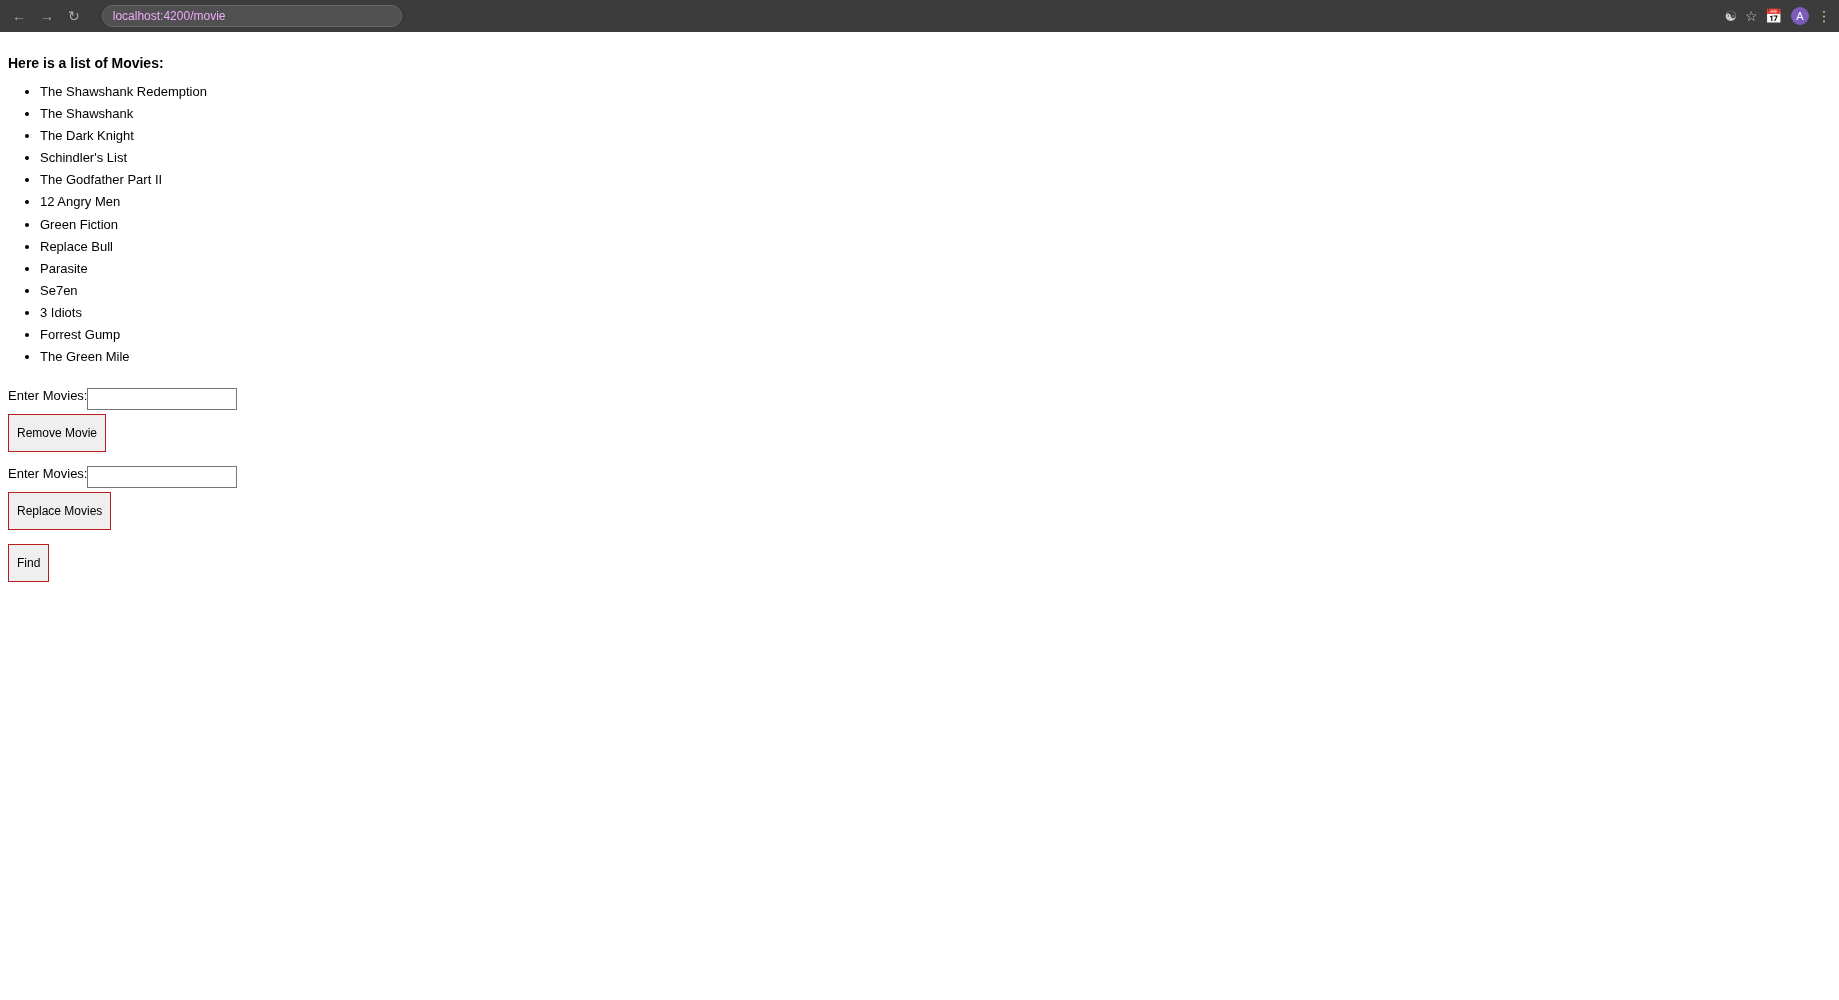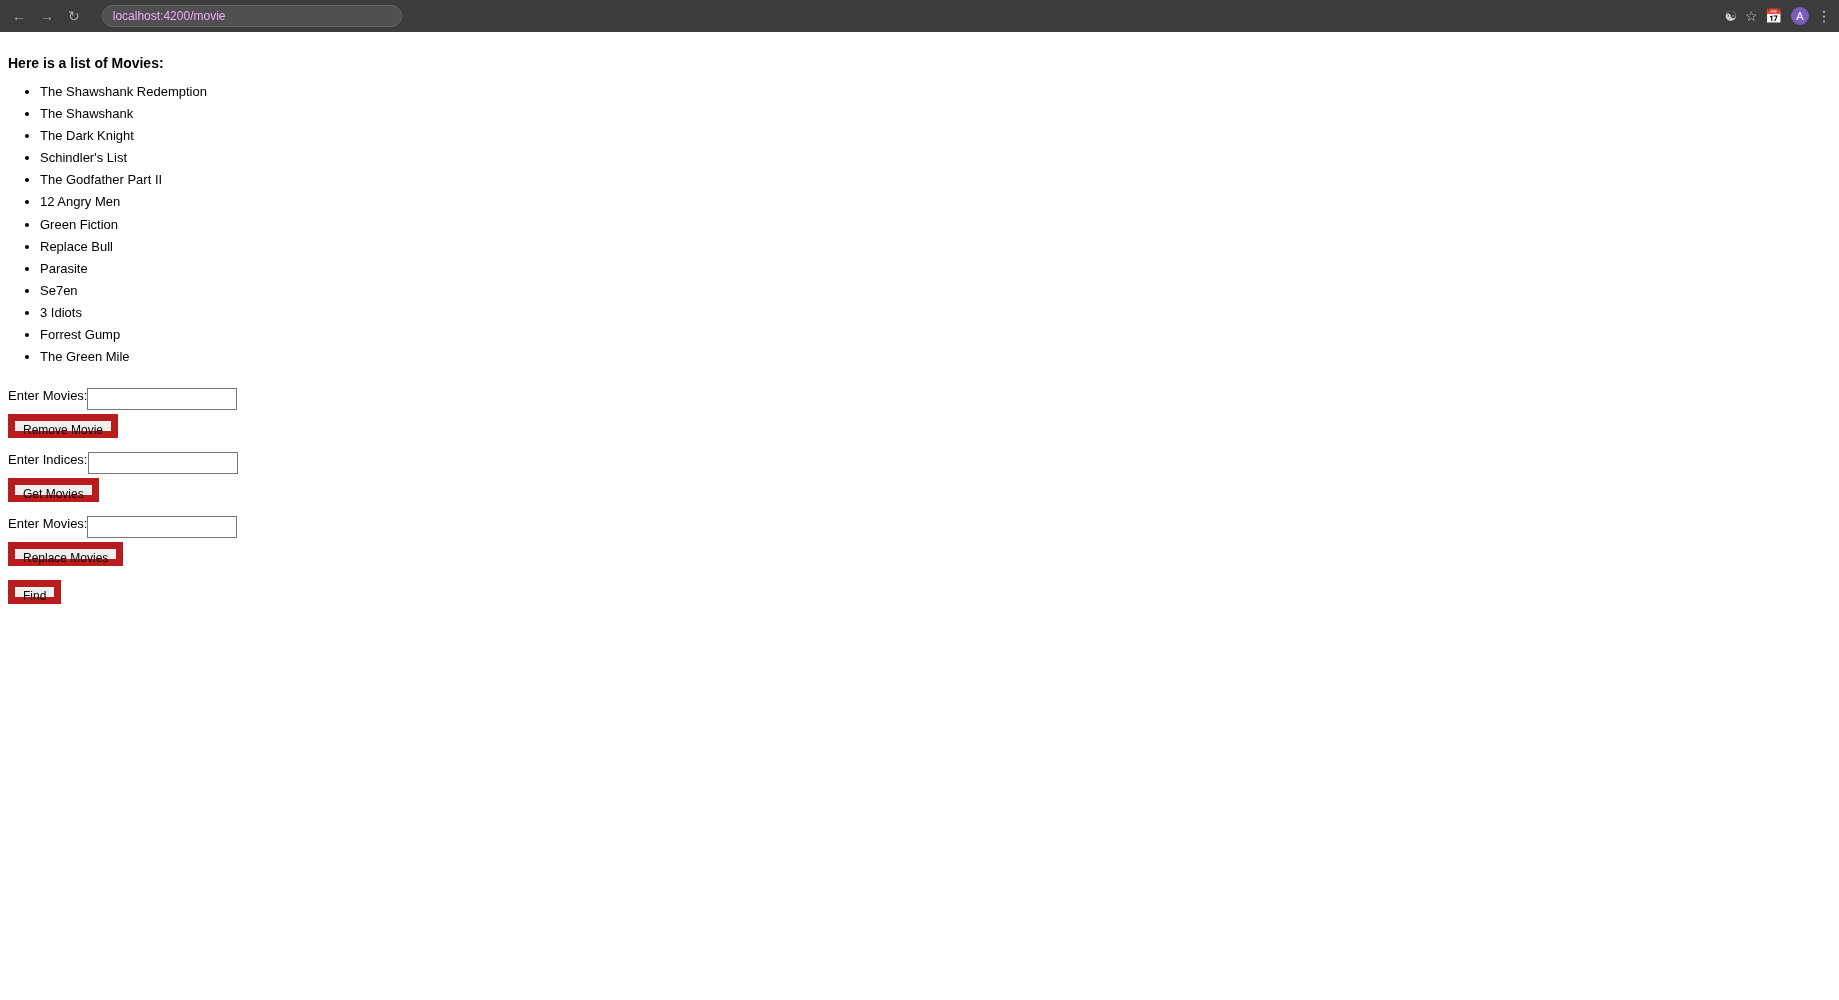--- a/index.html
+++ b/index.html
@@ -98,25 +98,25 @@
     .form-input {
       border: 1px solid #767676;
       padding: 2px 3px;
       font-size: 13px;
       width: 150px;
       height: 22px;
     }
 
     .form-button {
       background: #efefef;
-      border: 7px solid #b91c1c;
+      border: 1px solid #b91c1c;
       padding: 2px 8px;
       font-size: 12px;
       cursor: pointer;
-      height: 24px;
+      height: 38px;
     }
 
     .find-section {
       margin-top: 8px;
       text-decoration: underline;
     }
   </style>
 </head>
 <body>
 
@@ -157,27 +157,20 @@
     </ul>
 
   <div class="form-section">
     <div class="form-row">
       <label class="form-label">Enter Movies:</label>
       <input class="form-input" type="text" style="">
     </div>
     <button class="form-button">Remove Movie</button>
   </div>
 
-  <div class="form-section">
-    <div class="form-row">
-      <label class="form-label">Enter Indices:</label>
-      <input class="form-input" type="text" style="">
-    </div>
-    <button class="form-button">Get Movies</button>
-  </div>
 
   <div class="form-section">
     <div class="form-row">
       <label class="form-label">Enter Movies:</label>
       <input class="form-input" type="text" style="">
     </div>
     <button class="form-button">Replace Movies</button>
   </div>
 
   <div class="find-section">

